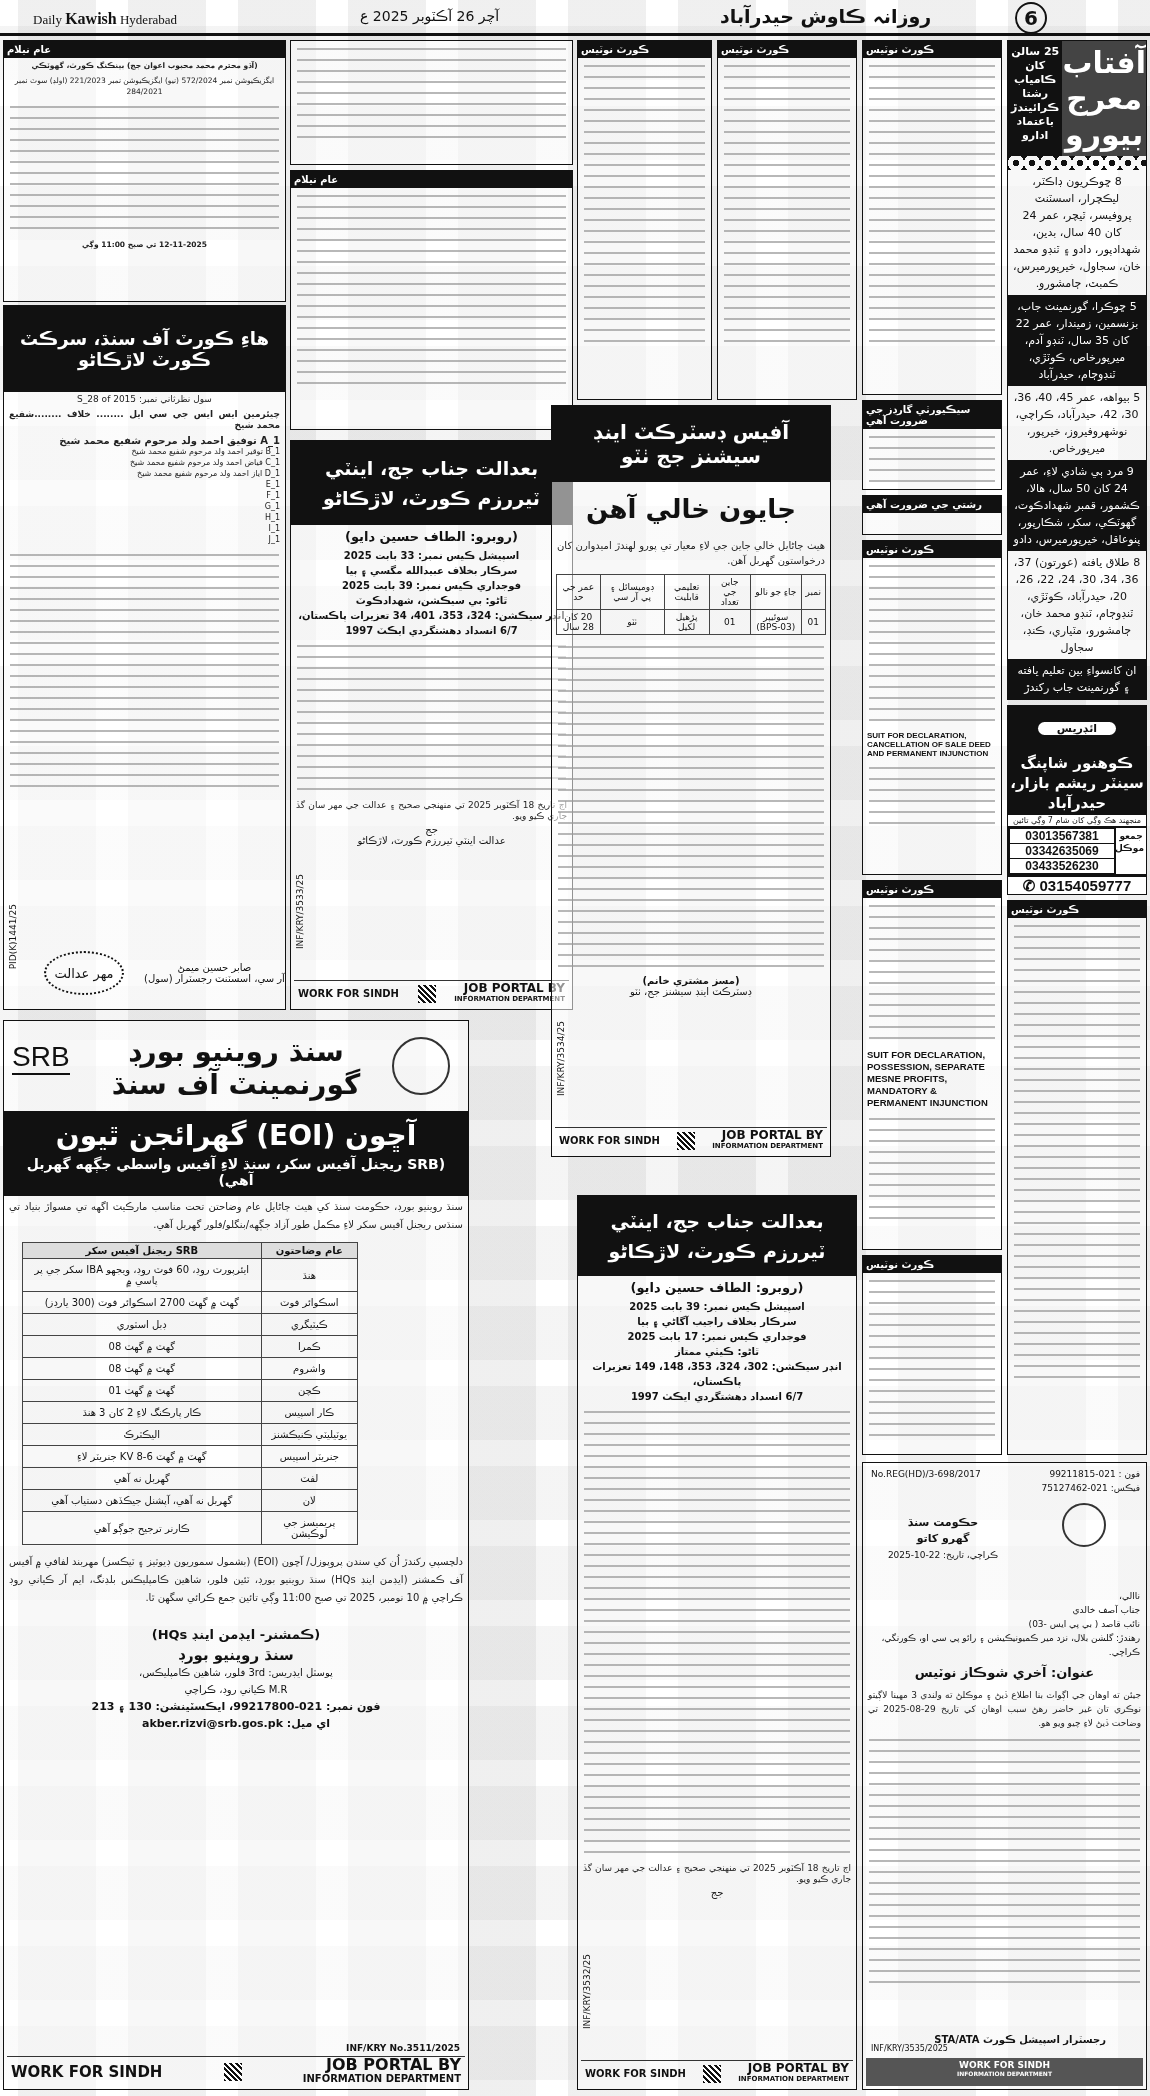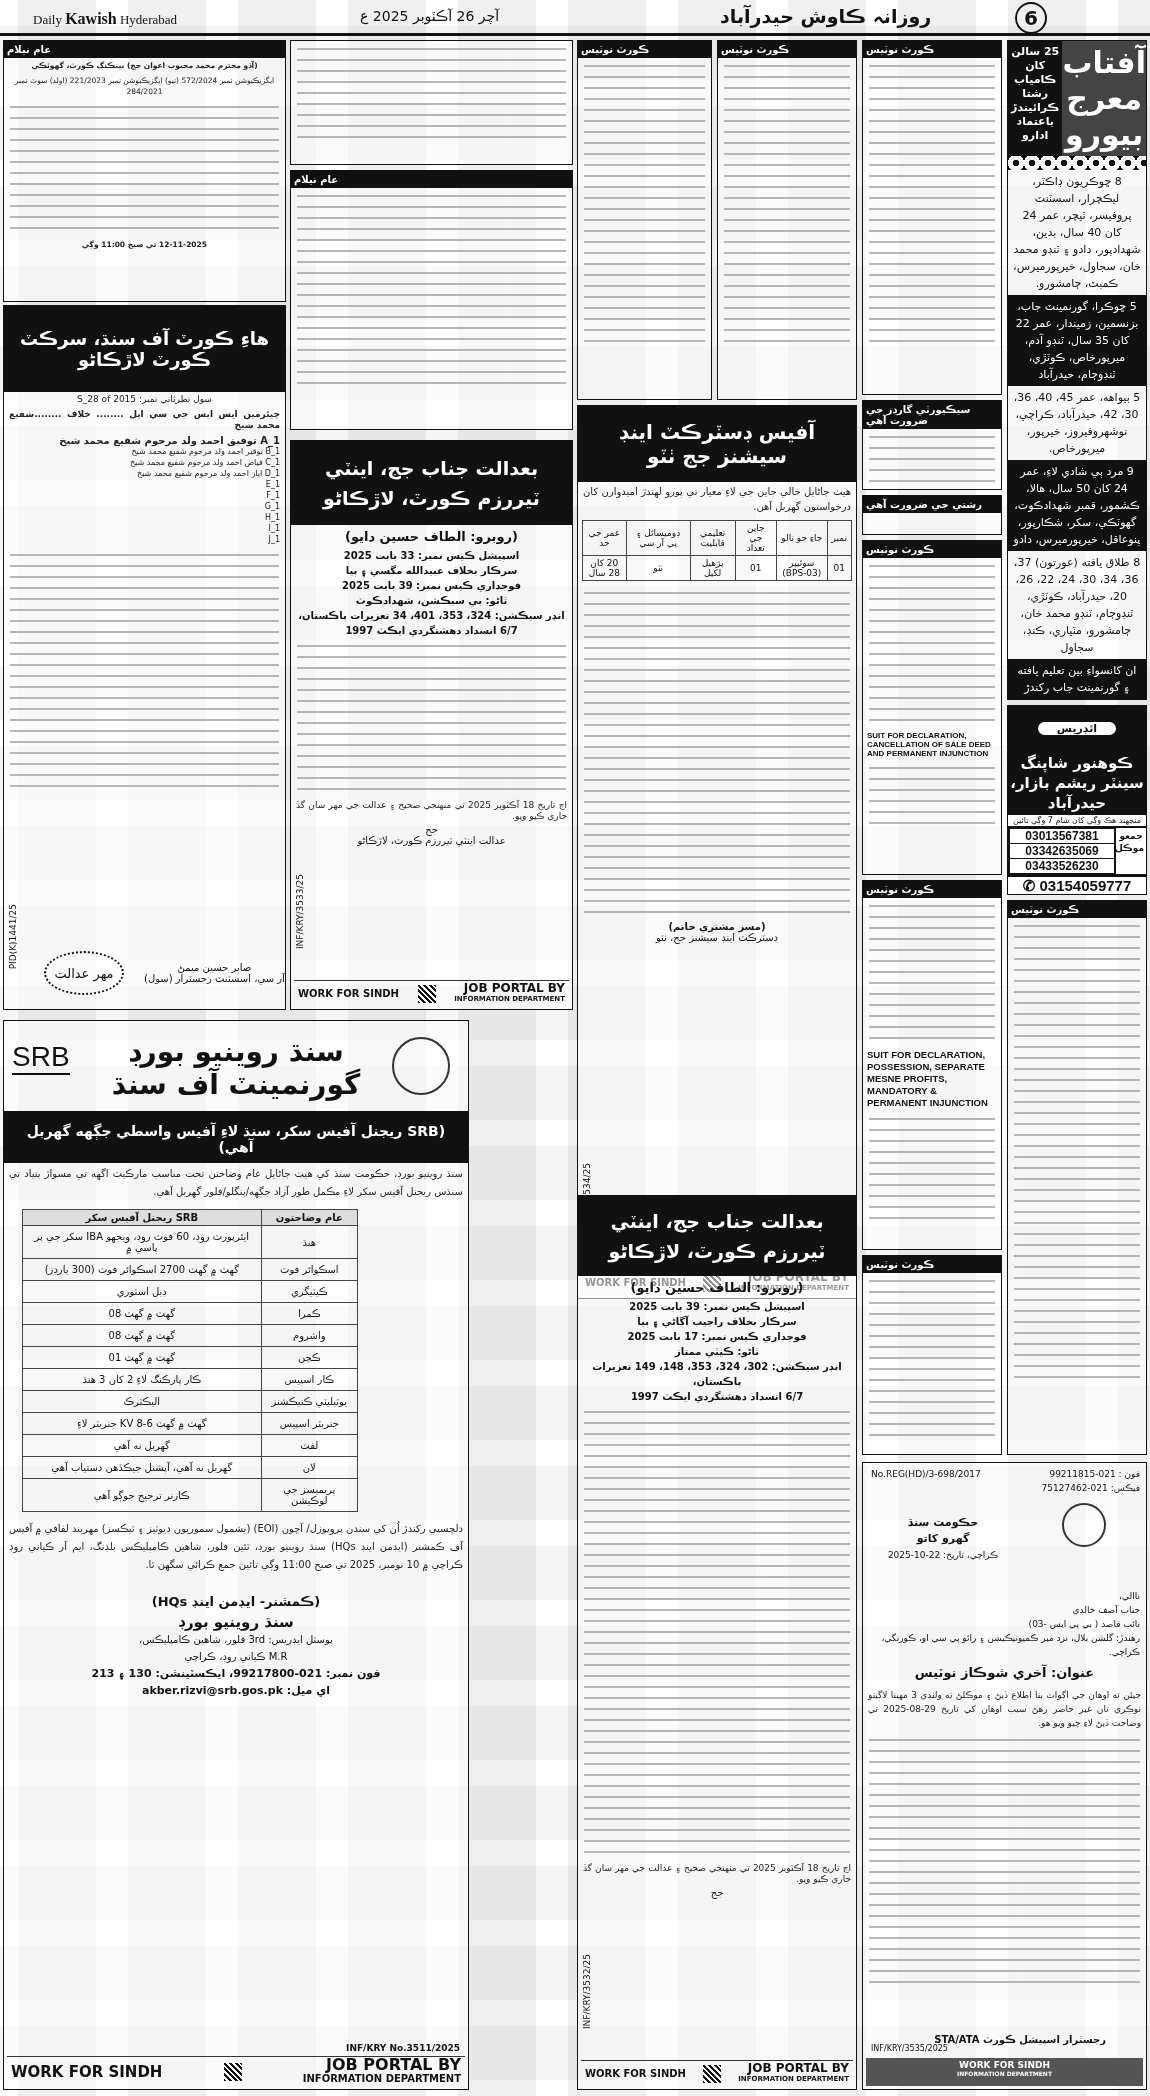--- a/index.html
+++ b/index.html
@@ -244,22 +244,23 @@
       <div></div>
       <div></div>
       <div></div>
       <div></div>
       <div></div>
       <div></div>
       <div></div>
     </div>
 </div>
 
-<div class="box" style="left:577px;top:405px;width:280px;height:894px">
+<div class="box" style="left:551px;top:405px;width:280px;height:752px">
  <div class="blk" style="font-size:20px;padding:14px 4px">آفيس ڊسٽرڪٽ اينڊ سيشنز جج ٺٽو</div>
+ <div style="text-align:center;font-size:26px;font-weight:bold;padding:12px 0">جايون خالي آهن</div>
  <div class="txt" style="font-size:10px;line-height:15px">هيٺ ڄاڻايل خالي جاين جي لاءِ معيار تي پورو لهندڙ اميدوارن کان درخواستون گهربل آهن.</div>
  <div style="padding:4px 4px">
   <table>
         <thead>
           <tr id="tattahead">
             <th>نمبر</th>
             <th>جاءِ جو نالو</th>
             <th>جاين جي تعداد</th>
             <th>تعليمي قابليت</th>
             <th>ڊوميسائل ۽ پي آر سي</th>
@@ -585,20 +586,21 @@
       <div></div>
     </div>
 </div>
 
 <div class="box" style="left:3px;top:1020px;width:466px;height:1070px">
  <div style="position:absolute;left:8px;top:20px;font-family:'Liberation Sans',sans-serif;font-size:28px;direction:ltr;border-bottom:2px solid #111">SRB</div>
  <div style="position:absolute;right:18px;top:16px;width:58px;height:58px;border:2px solid #333;border-radius:50%"></div>
  <div style="text-align:center;font-size:28px;font-weight:bold;padding-top:14px">سنڌ روينيو بورڊ</div>
  <div style="text-align:center;font-size:28px;font-weight:bold">گورنمينٽ آف سنڌ</div>
  <div class="blk" style="margin-top:10px;padding:8px 4px">
+  <div style="font-size:28px">آڇون (EOI) گهرائجن ٿيون</div>
   <div style="font-size:14px;padding-top:4px">(SRB ريجنل آفيس سکر، سنڌ لاءِ آفيس واسطي جڳهه گهربل آهي)</div>
  </div>
  <div class="txt" style="font-size:10px;line-height:18px">سنڌ روينيو بورڊ، حڪومت سنڌ کي هيٺ ڄاڻايل عام وضاحتن تحت مناسب مارڪيٽ اگهه تي مسواڙ بنياد تي سنڌس ريجنل آفيس سکر لاءِ مڪمل طور آزاد جڳهه/بنگلو/فلور گهربل آهي.</div>
  <div style="margin:6px 110px 0 18px">
   <table>
         <thead>
           <tr id="srbhead">
             <th style="background: rgb(221, 221, 221); font-weight: bold; font-size: 10px;">عام وضاحتون</th>
             <th style="background: rgb(221, 221, 221); font-weight: bold; font-size: 10px;">SRB ريجنل آفيس سکر</th>
           </tr>

